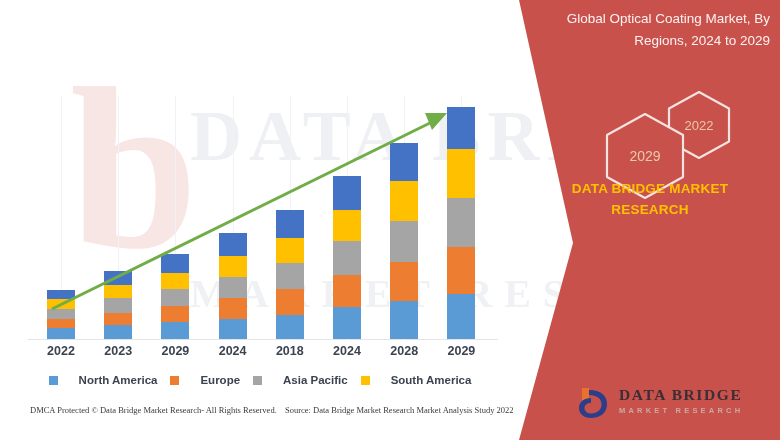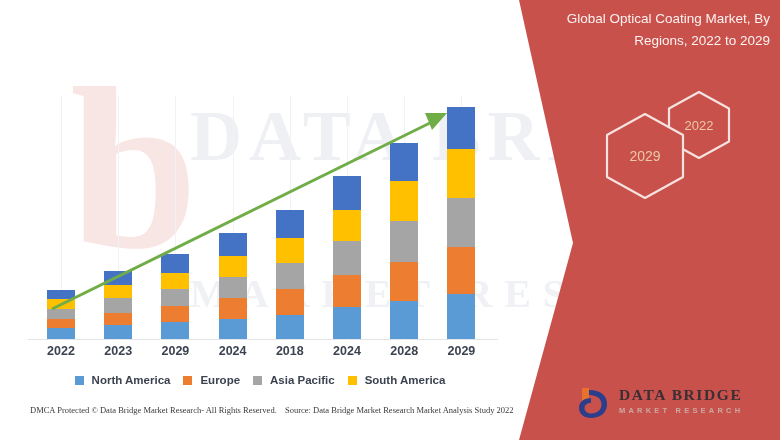--- a/index.html
+++ b/index.html
@@ -48,21 +48,21 @@
   .xaxis{position:absolute;left:28px;top:344px;width:470px;height:20px;}
   .xlab{
     position:absolute;top:0;width:44px;margin-left:-8px;text-align:center;
     font-size:12.5px;font-weight:700;color:#3c4350;
   }
 
   .legend{
     position:absolute;left:0;top:374px;width:520px;
     display:flex;justify-content:center;align-items:center;gap:13px;
   }
-  .lg{display:flex;align-items:center;gap:8px;}
+  .lg{display:flex;align-items:center;gap:21px;}
   .sw{width:9px;height:9px;display:block;}
   .lgl{font-size:11.5px;font-weight:700;color:#3c4350;white-space:nowrap;}
 
   .footer{position:absolute;left:0;top:405px;width:520px;height:20px;}
   .f1{position:absolute;left:30px;top:0;font-size:8.5px;color:#3a3a3a;
       font-family:"Liberation Serif","DejaVu Serif",serif;white-space:nowrap;}
   .f2{position:absolute;left:285px;top:0;font-size:8.5px;color:#3a3a3a;
       font-family:"Liberation Serif","DejaVu Serif",serif;white-space:nowrap;}
 
   
@@ -217,36 +217,40 @@
     </div>
   </div>
 
   <div class="panel">
     <svg width="780" height="440" viewBox="0 0 780 440">
       <polygon id="panelShape" points="519,0 780,0 780,440 519,440 573,243" fill="#C9514B"></polygon>
     </svg>
   </div>
 
   <div class="panel-content">
-    <div class="panel-title">Global Optical Coating Market, By Regions, 2022 to 2029</div>
+    <div class="panel-title">Global Optical Coating Market, By Regions, 2024 to 2029</div>
 
     <div class="hex" style="left:142px;top:88px;width:74px;height:74px;">
       <svg width="74" height="74" viewBox="0 0 74 74">
         <polygon points="37,4 67,20.5 67,53.5 37,70 7,53.5 7,20.5" fill="none" stroke="#f4e3e1" stroke-width="2.2" stroke-linejoin="round"></polygon>
       </svg>
       <div class="hex-label small">2022</div>
     </div>
 
     <div class="hex" style="left:79px;top:110px;width:92px;height:92px;">
       <svg width="92" height="92" viewBox="0 0 92 92">
         <polygon points="46,4 84,25 84,67 46,88 8,67 8,25" fill="#C9514B" stroke="#f4e3e1" stroke-width="2.2" stroke-linejoin="round"></polygon>
       </svg>
       <div class="hex-label">2029</div>
     </div>
 
+    <div class="brand">
+      <span>DATA BRIDGE MARKET</span><br>
+      <span>RESEARCH</span>
+    </div>
 
     <div class="logo">
       <div class="logo-mark">
         <svg width="38" height="38" viewBox="0 0 38 38">
           <path d="M7 4 h7 v15 h-7 z" fill="#E8722C"></path>
           <path d="M14 6 C26 6 32 12 32 20 C32 29 25 34 16 34 C9 34 4 30 4 24 C4 18 9 14 16 14 L16 19 C12 19 9.5 21 9.5 24 C9.5 27.5 12.5 29.5 16.5 29.5 C22 29.5 26.5 26 26.5 20.5 C26.5 14.5 21.5 11 14 11 z" fill="#2B3E8C"></path>
         </svg>
       </div>
       <div class="logo-txt">
         <div class="logo-t1">DATA BRIDGE</div>

